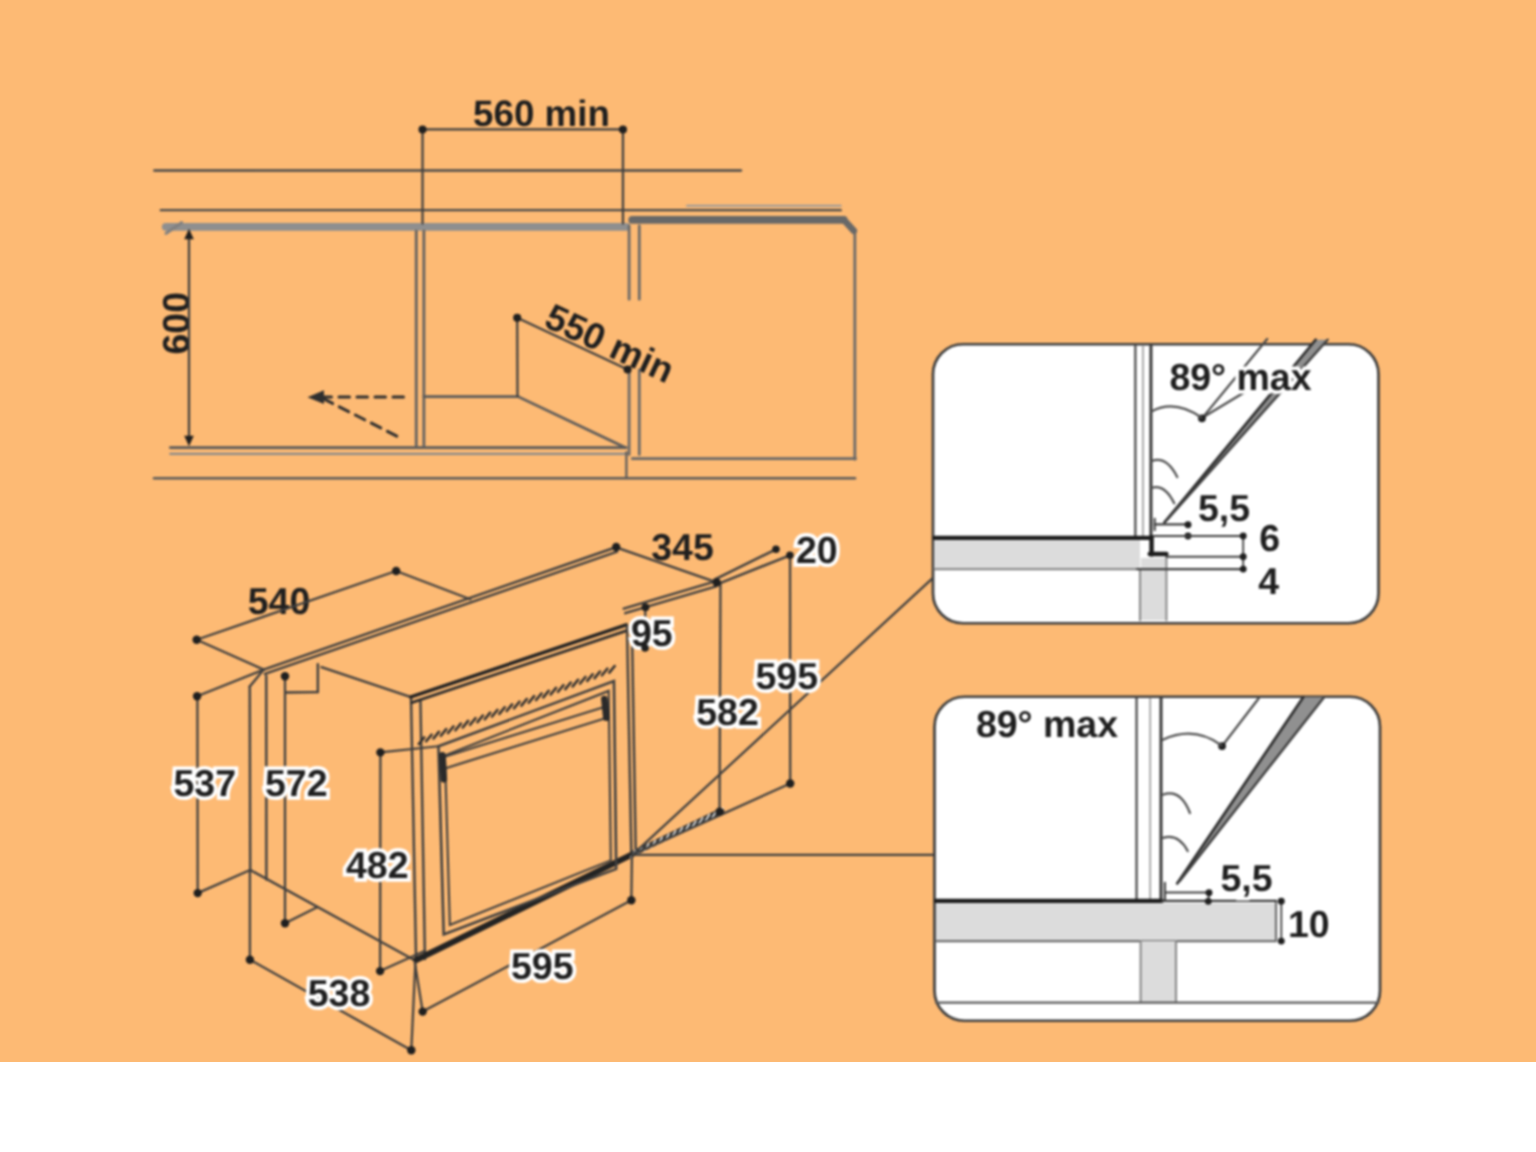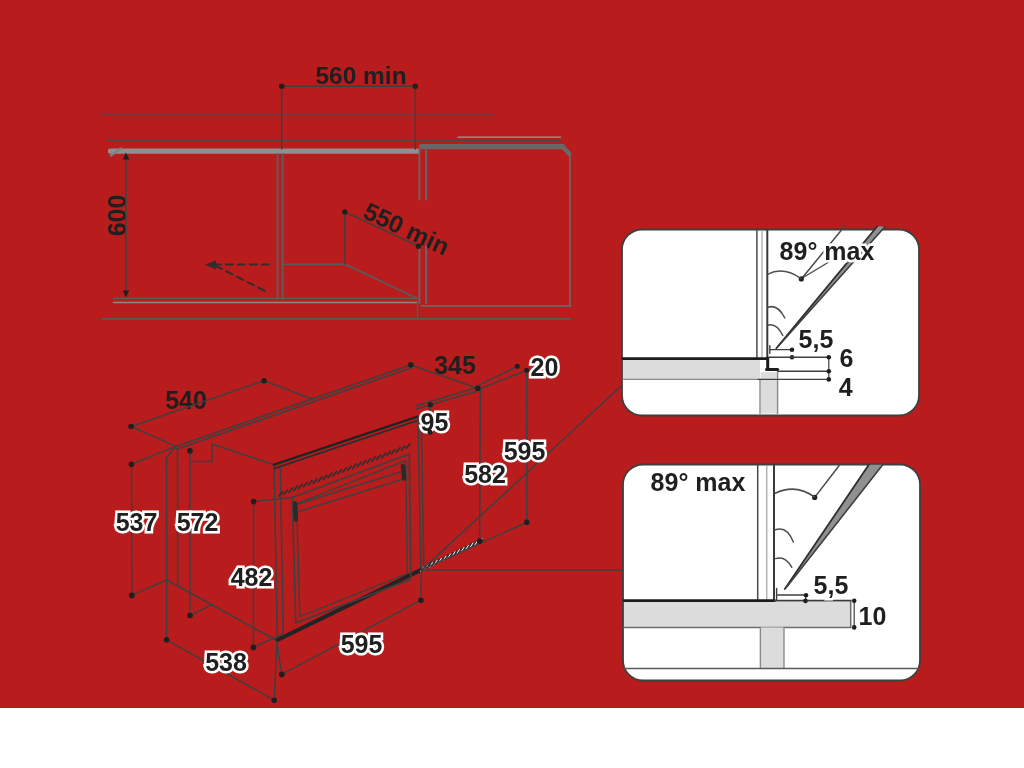--- a/index.html
+++ b/index.html
@@ -1,16 +1,16 @@
 <!DOCTYPE html>
 <html><head>
 <meta charset="utf-8">
 <style>
   html,body{margin:0;padding:0;background:#ffffff;}
-  .page{width:1024px;height:708px;position:relative;overflow:hidden;background:#b91c1c;}
+  .page{width:1024px;height:708px;position:relative;overflow:hidden;background:#fdba74;}
   svg{position:absolute;top:0;left:0;}
   text{font-family:"Liberation Sans", sans-serif;font-weight:bold;fill:#1f1f1f;}
 </style>
 </head>
 <body>
 <div class="page">
 <svg width="1024" height="768" viewBox="0 0 1024 768" style="filter:blur(0.6px)">
 <g fill="none" stroke-linecap="round">
 
 <g font-size="25" text-anchor="middle" fill="#1f1f1f">

